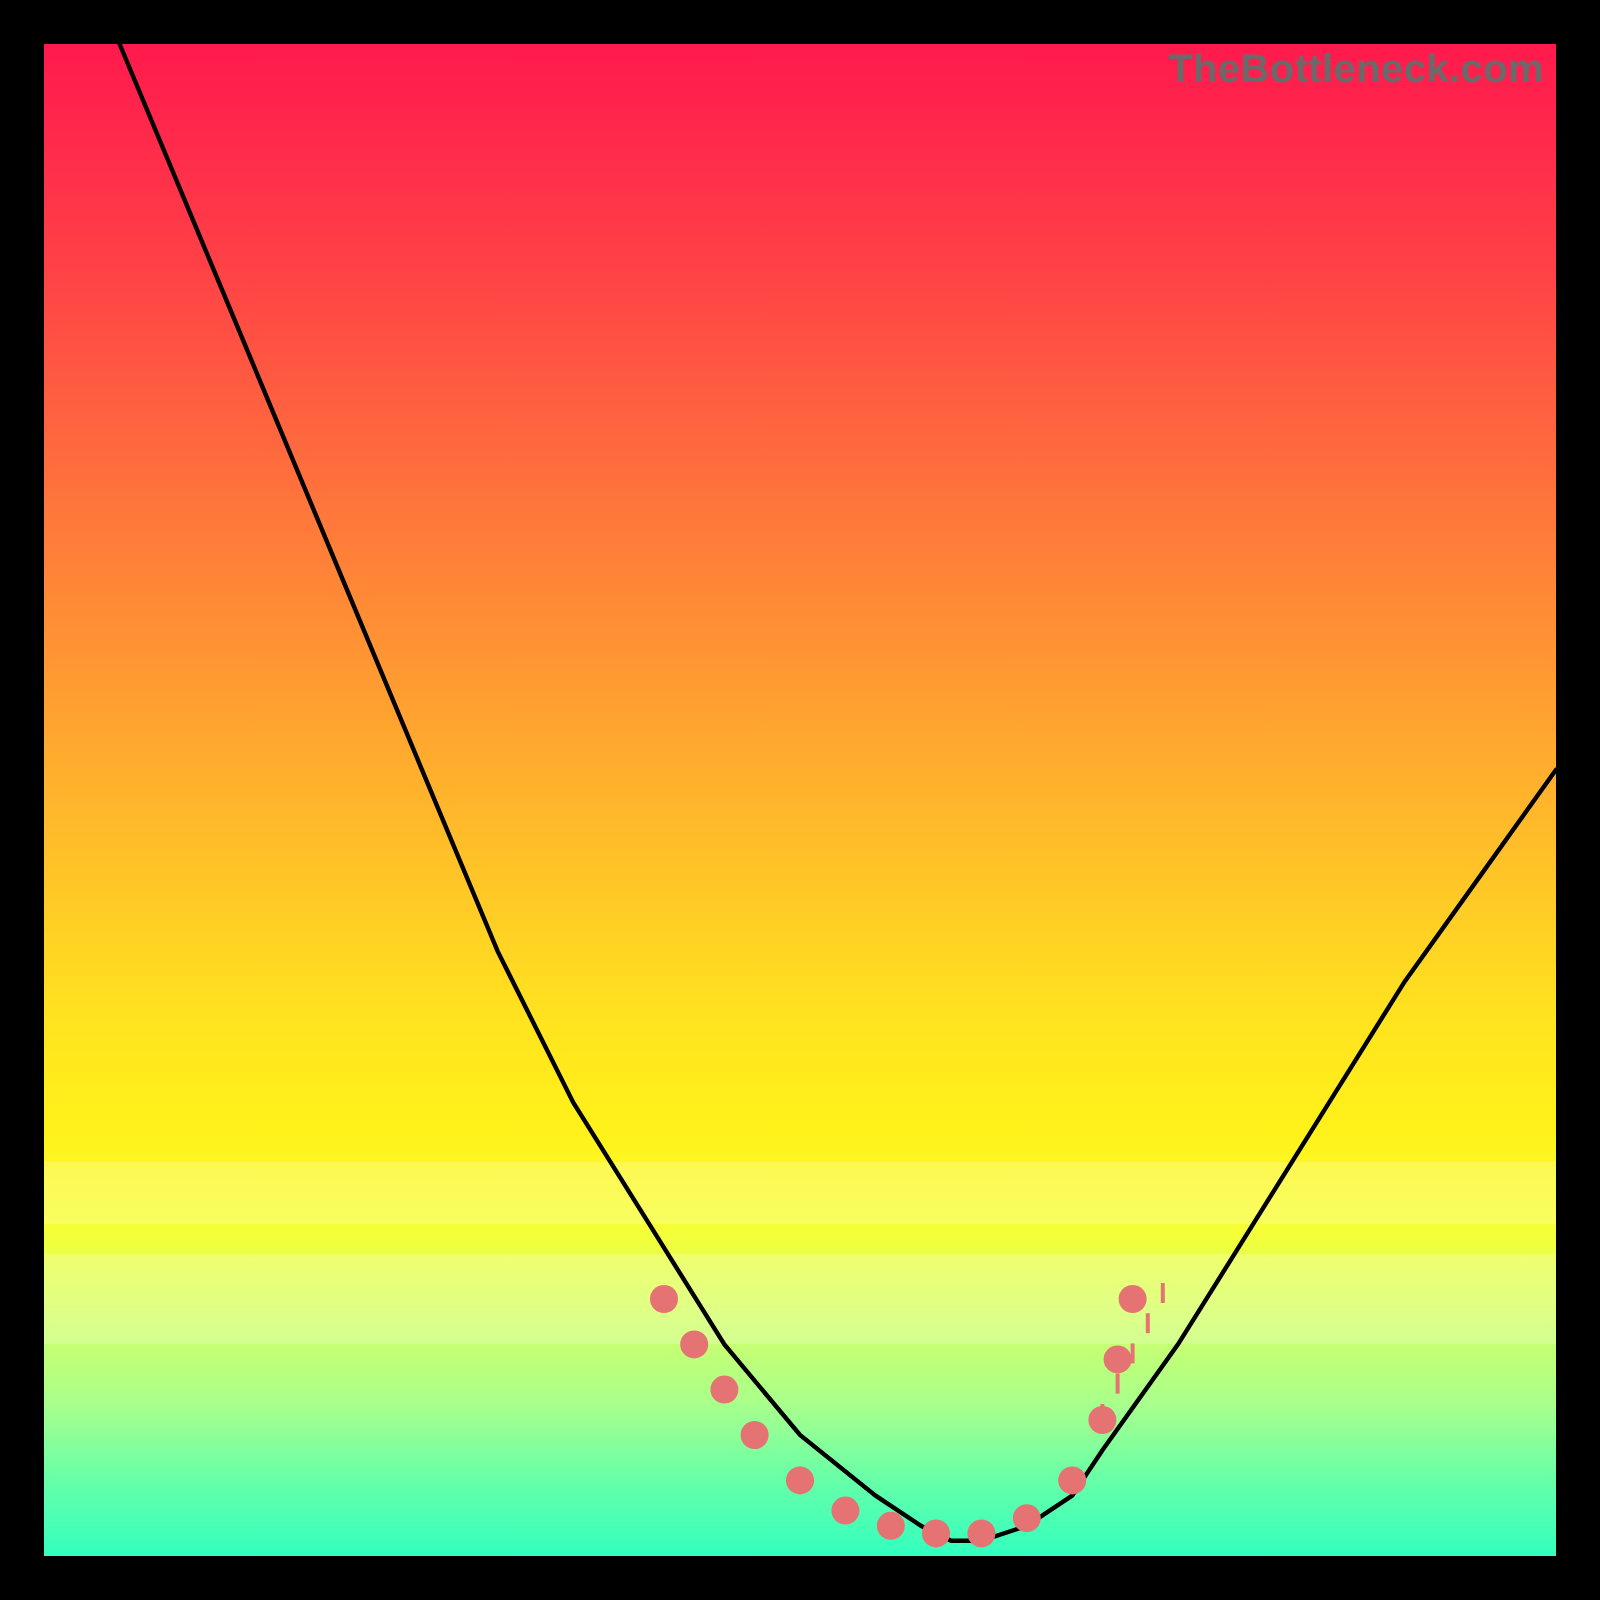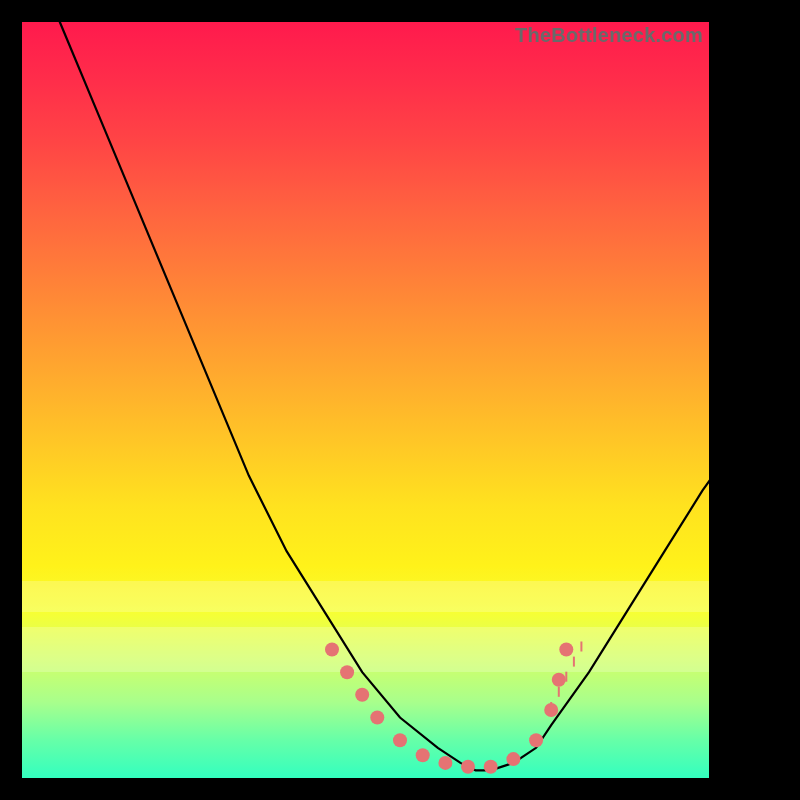--- a/index.html
+++ b/index.html
@@ -7,21 +7,21 @@
   .frame {
     position: relative;
     width: 800px;
     height: 800px;
     background: #000;
   }
   .plot-area {
     position: absolute;
     left: 22px;
     top: 22px;
-    width: 687px;
+    width: 756px;
     height: 756px;
     background: linear-gradient(to bottom,
       #ff1a4d 0%,
       #ff2e4a 8%,
       #ff4545 16%,
       #ff6040 24%,
       #ff7a3a 32%,
       #ff9433 40%,
       #ffae2d 48%,
       #ffc826 56%,

